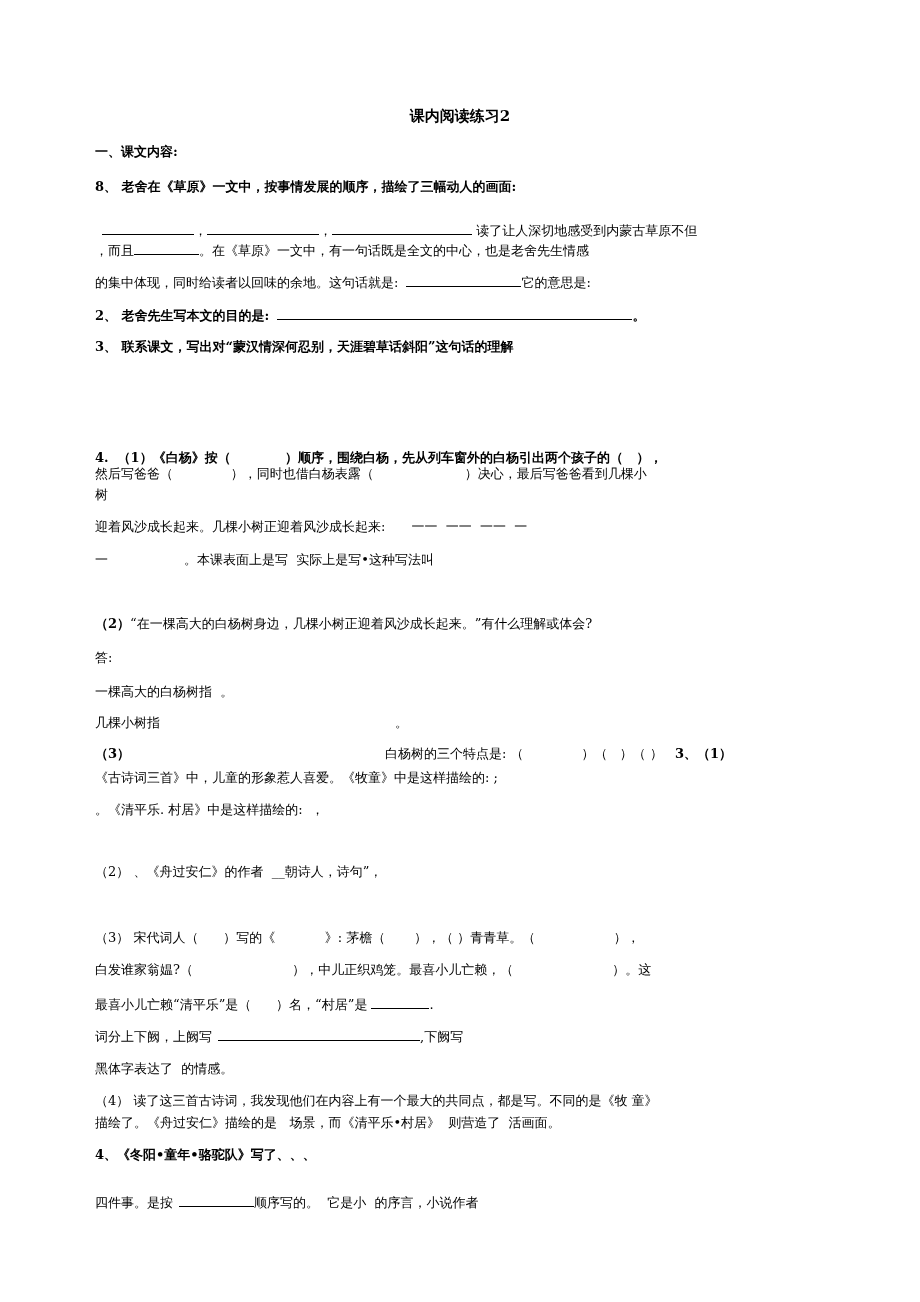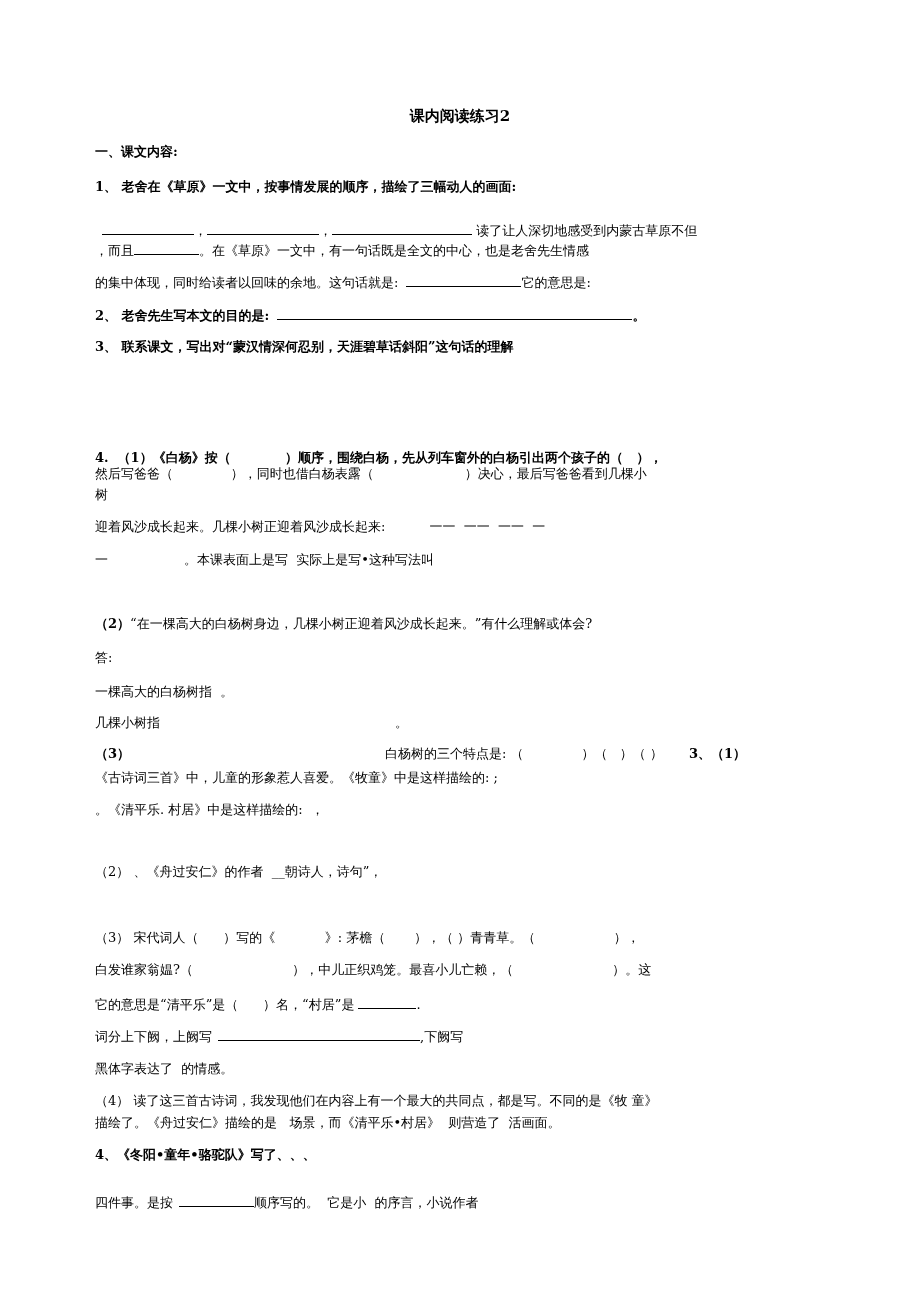--- a/index.html
+++ b/index.html
@@ -14,51 +14,51 @@
 </style>
 </head>
 <body>
 
 <div class="page">
 
   <div class="title">课内阅读练习2</div>
 
   <div class="line b" style="top:142px">一、课文内容:</div>
 
-  <div class="line b" style="top:177px">1、 老舍在《草原》一文中，按事情发展的顺序，描绘了三幅动人的画面:</div>
+  <div class="line b" style="top:177px">8、 老舍在《草原》一文中，按事情发展的顺序，描绘了三幅动人的画面:</div>
 
   <div class="line" style="top:220px"><span class="blank" style="width:92px;margin-left:7px"></span><span>，</span><span class="blank" style="width:112px"></span><span>，</span><span class="blank" style="width:140px"></span><span> 读了让人深切地感受到内蒙古草原不但</span></div>
 
   <div class="line" style="top:272px"><span>的集中体现，同时给读者以回味的余地。这句话就是:</span><span class="blank" style="width:115px;margin-left:8px"></span><span>它的意思是:</span></div>
 
   <div class="line" style="top:240px"><span>，而且</span><span class="blank" style="width:65px"></span><span>。在《草原》一文中，有一句话既是全文的中心，也是老舍先生情感</span></div>
 
   <div class="line b" style="top:305px"><span>2、 老舍先生写本文的目的是:</span><span class="blank" style="width:355px;margin-left:8px"></span><span>。</span></div>
 
   <div class="line b" style="top:337px">3、 联系课文，写出对“蒙汉情深何忍别，天涯碧草话斜阳”这句话的理解</div>
 
   <div class="line b" style="top:448px">4.  （1）《白杨》按（            ）顺序，围绕白杨，先从列车窗外的白杨引出两个孩子的（   ），</div>
   <div class="line" style="top:464px">然后写爸爸（              ），同时也借白杨表露（                      ）决心，最后写爸爸看到几棵小</div>
   <div class="line" style="top:485px">树</div>
-  <div class="line" style="top:517px"><span>迎着风沙成长起来。几棵小树正迎着风沙成长起来:</span><span style="margin-left:44px">一一  一一  一一  一</span></div>
+  <div class="line" style="top:517px"><span>迎着风沙成长起来。几棵小树正迎着风沙成长起来:</span><span style="margin-left:26px">一一  一一  一一  一</span></div>
   <div class="line" style="top:550px"><span>一</span><span style="margin-left:76px">。本课表面上是写  实际上是写•这种写法叫</span></div>
 
   <div class="line" style="top:614px"><span class="b">（2）</span><span style="">“在一棵高大的白杨树身边，几棵小树正迎着风沙成长起来。”有什么理解或体会?</span></div>
   <div class="line" style="top:648px">答:</div>
   <div class="line" style="top:682px">一棵高大的白杨树指  。</div>
   <div class="line" style="top:713px"><span>几棵小树指</span><span style="margin-left:235px">。</span></div>
 
-  <div class="line" style="top:744px"><span class="b">（3）</span><span style="margin-left:255px">白杨树的三个特点是: （              ）（   ）（ ）</span><span class="b" style="margin-left:26px">3、（1）</span></div>
+  <div class="line" style="top:744px"><span class="b">（3）</span><span style="margin-left:255px">白杨树的三个特点是: （              ）（   ）（ ）</span><span class="b" style="margin-left:12px">3、（1）</span></div>
   <div class="line" style="top:768px">《古诗词三首》中，儿童的形象惹人喜爱。《牧童》中是这样描绘的: ;</div>
   <div class="line" style="top:800px">。《清平乐. 村居》中是这样描绘的:  ，</div>
 
   <div class="line" style="top:862px">（2） 、《舟过安仁》的作者  __朝诗人，诗句”，</div>
   <div class="line" style="top:928px">（3） 宋代词人（      ）写的《            》: 茅檐（       ），（ ）青青草。（                   ），</div>
   <div class="line" style="top:960px">白发谁家翁媪?（                        ），中儿正织鸡笼。最喜小儿亡赖，（                        ）。这</div>
-  <div class="line" style="top:994px"><span>它的意思是“清平乐”是（      ）名，“村居”是</span><span class="blank" style="width:58px;margin-left:4px"></span><span>.</span></div>
+  <div class="line" style="top:994px"><span>最喜小儿亡赖“清平乐”是（      ）名，“村居”是</span><span class="blank" style="width:58px;margin-left:4px"></span><span>.</span></div>
   <div class="line" style="top:1026px"><span>词分上下阙，上阙写</span><span class="blank" style="width:202px;margin-left:6px"></span><span>,下阙写</span></div>
   <div class="line" style="top:1059px">黑体字表达了  的情感。</div>
   <div class="line" style="top:1091px">（4） 读了这三首古诗词，我发现他们在内容上有一个最大的共同点，都是写。不同的是《牧 童》</div>
   <div class="line" style="top:1113px">描绘了。《舟过安仁》描绘的是   场景，而《清平乐•村居》  则营造了  活画面。</div>
 
   <div class="line b" style="top:1145px">4、《冬阳•童年•骆驼队》写了、、、</div>
   <div class="line" style="top:1192px"><span>四件事。是按</span><span class="blank" style="width:75px;margin-left:6px"></span><span>顺序写的。  它是小  的序言，小说作者</span></div>
 
 </div>
 

